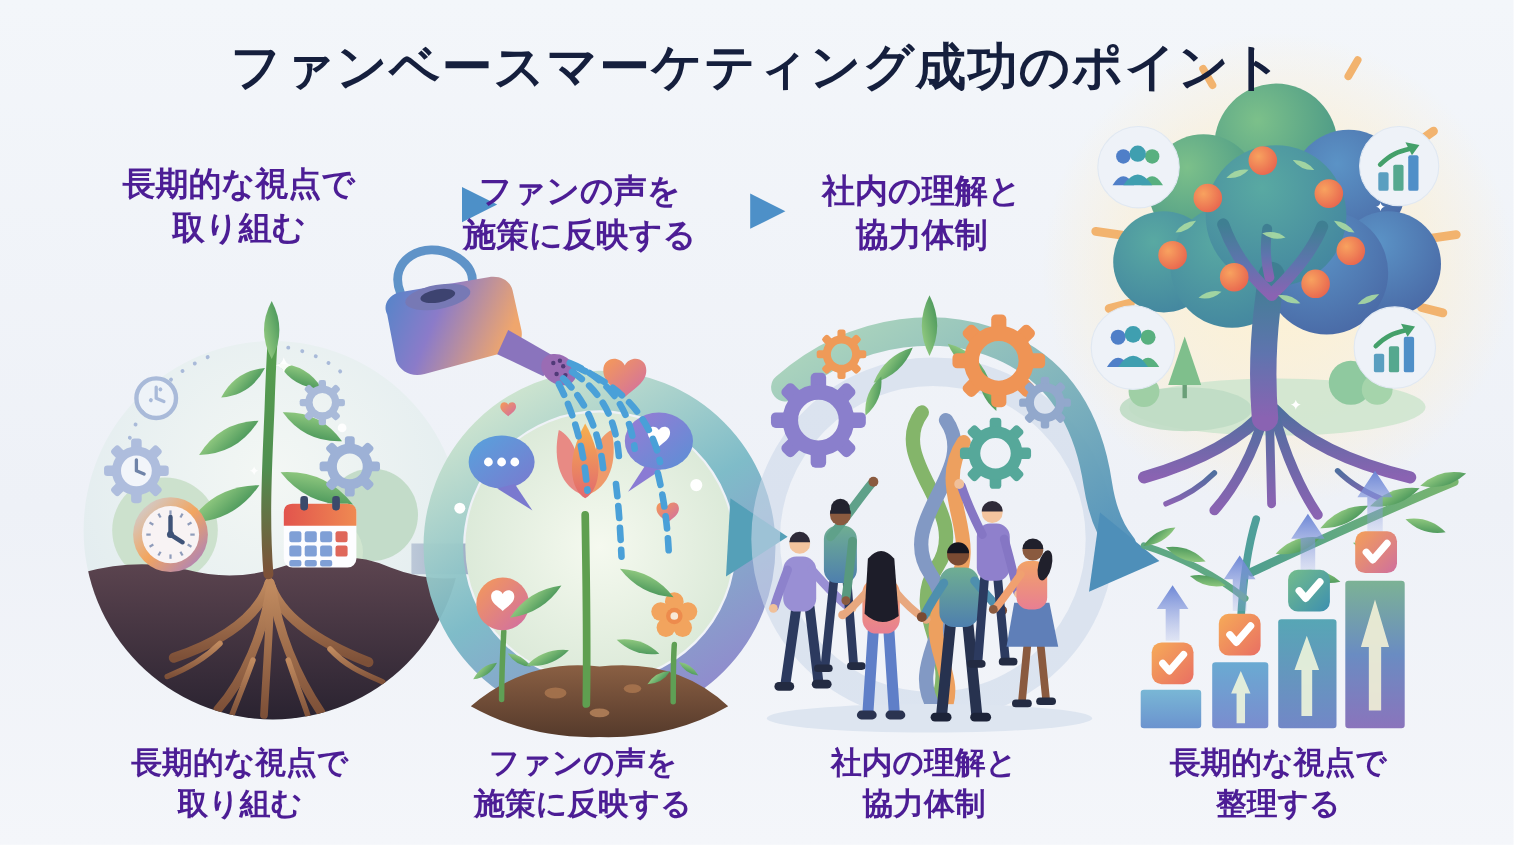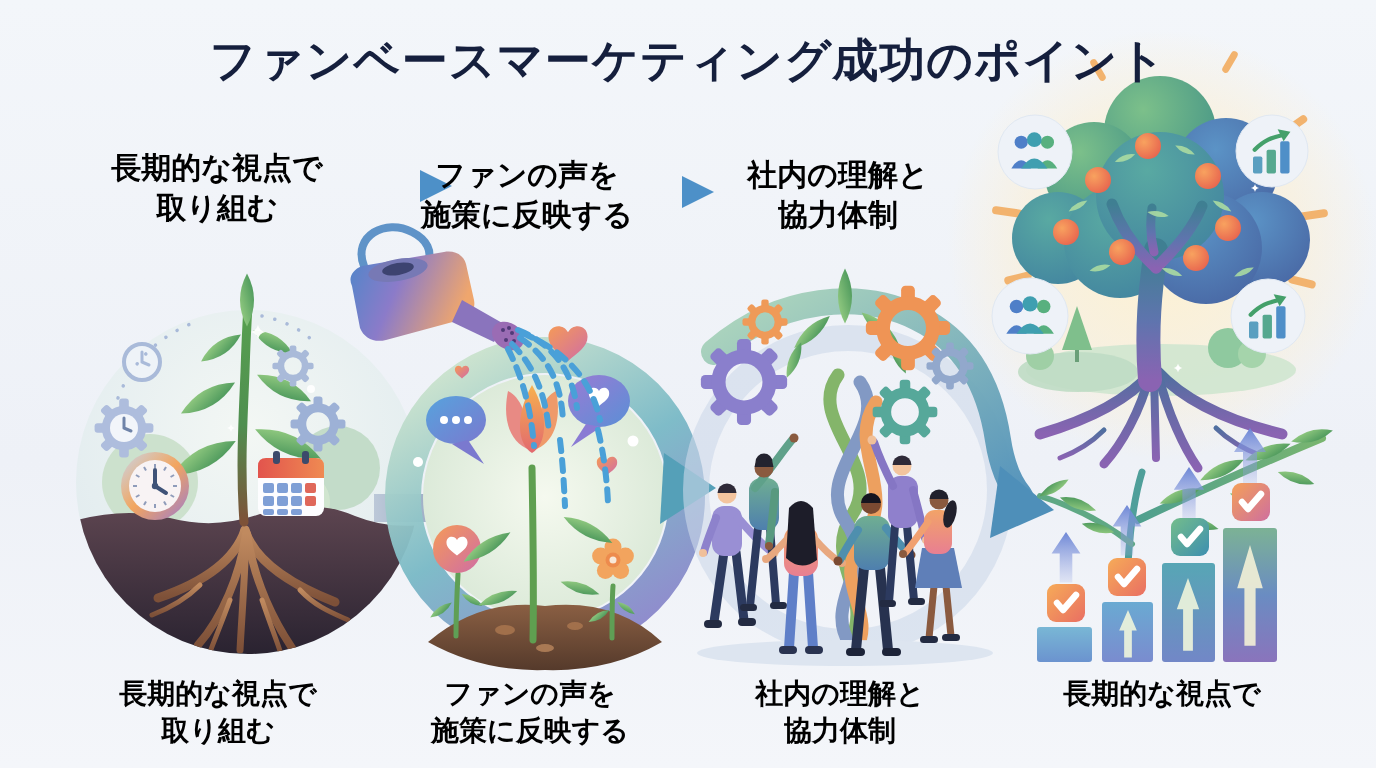--- a/index.html
+++ b/index.html
@@ -10,21 +10,21 @@
   }
   .canvas{position:absolute;inset:0;width:1376px;height:768px;}
   svg.art{position:absolute;left:0;top:0;}
   .page-title{
     position:absolute;left:688px;top:30px;transform:translateX(-50%);
     white-space:nowrap;font-size:46px;font-weight:800;letter-spacing:1px;
     color:#151f3d;z-index:5;
   }
   .step-label{
     position:absolute;transform:translateX(-50%);text-align:center;
-    font-weight:700;color:#000000;z-index:5;line-height:1.32;white-space:nowrap;
+    font-weight:700;color:#4c1d95;z-index:5;line-height:1.32;white-space:nowrap;
   }
   .top-label{font-size:30px;top:148px;}
   .bottom-label{font-size:28px;top:676px;}
 </style>
 </head>
 <body>
 
 <div class="canvas">
 
 <svg class="art" width="1376" height="768" viewBox="0 0 1376 768">
@@ -666,15 +666,16 @@
 <div class="step-label bottom-label" style="left:530px">
   <div>ファンの声を</div>
   <div>施策に反映する</div>
 </div>
 <div class="step-label bottom-label" style="left:840px">
   <div>社内の理解と</div>
   <div>協力体制</div>
 </div>
 <div class="step-label bottom-label" style="left:1162px">
   <div>長期的な視点で</div>
+  <div>整理する</div>
 </div>
 
 </div>
 
 </body></html>

